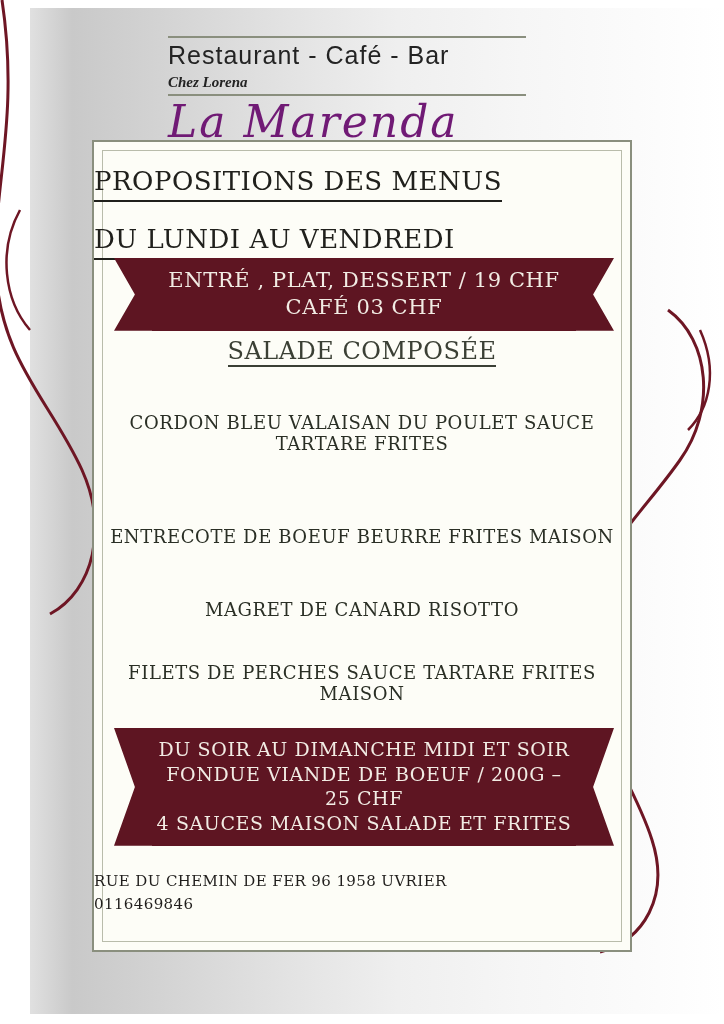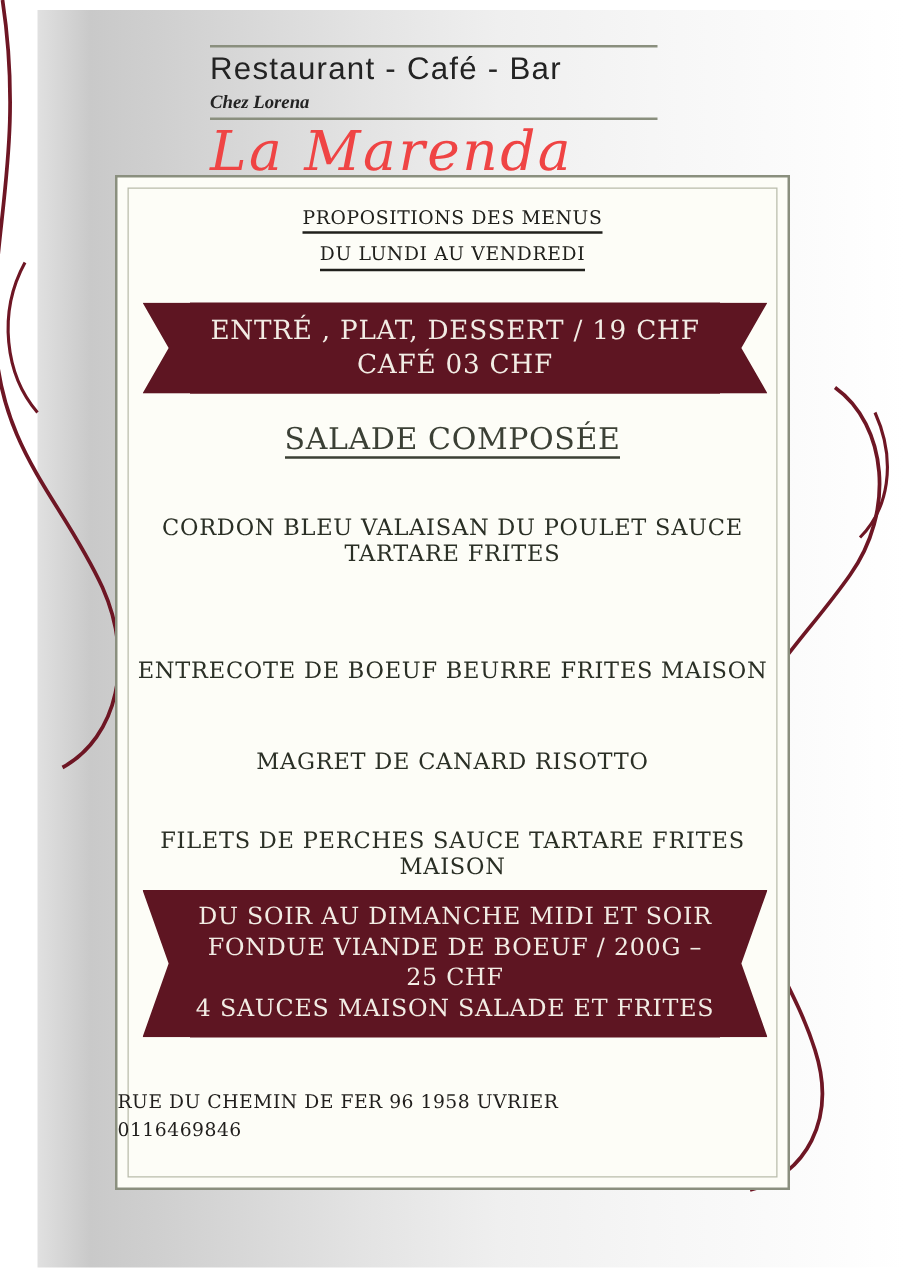--- a/index.html
+++ b/index.html
@@ -93,21 +93,21 @@
     font-style: italic;
     font-weight: bold;
     font-size: 15px;
     color: #232323;
     padding: 2px 0 3px 0;
   }
   .header-script {
     font-family: "DejaVu Serif", serif;
     font-style: italic;
     font-size: 44px;
-    color: #ef4444;
+    color: #701a75;
     letter-spacing: 2px;
     line-height: 1.0;
     padding-top: 4px;
     white-space: nowrap;
   }
 
   
   .card {
     position: absolute;
     left: 92px;
@@ -126,56 +126,55 @@
     bottom: 8px;
     border: 1px solid #b9bcab;
     box-sizing: border-box;
   }
 
   .menu-heading {
     position: absolute;
     top: 22px;
     left: 0;
     width: 100%;
-    text-align: center;
-    font-family: "DejaVu Serif", serif;
-    font-size: 15px;
+    font-family: "DejaVu Serif", serif;
+    font-size: 26px;
     letter-spacing: 0.5px;
     color: #20201c;
     line-height: 1.35;
   }
   .menu-heading .l1 {
     display: inline-block;
     border-bottom: 2px solid #20201c;
     padding-bottom: 1px;
   }
   .menu-heading .l2 {
     display: inline-block;
     border-bottom: 2px solid #20201c;
     padding-bottom: 1px;
-    margin-top: 6px;
+    margin-top: 20px;
   }
 
   
   .ribbon {
     position: absolute;
     left: 20px;
     width: 500px;
     color: #f2ece4;
     text-align: center;
     font-family: "DejaVu Serif", serif;
   }
   .ribbon-wrap {
     position: relative;
     width: 500px;
   }
   .ribbon-body {
     position: relative;
     background: #5e1522;
-    margin: 0 38px;
+    margin: 16px 38px;
     padding: 9px 0 10px 0;
     font-size: 21px;
     line-height: 1.28;
     letter-spacing: 0.6px;
   }
   .ribbon-tail {
     position: absolute;
     top: 0;
     width: 38px;
     height: 100%;

